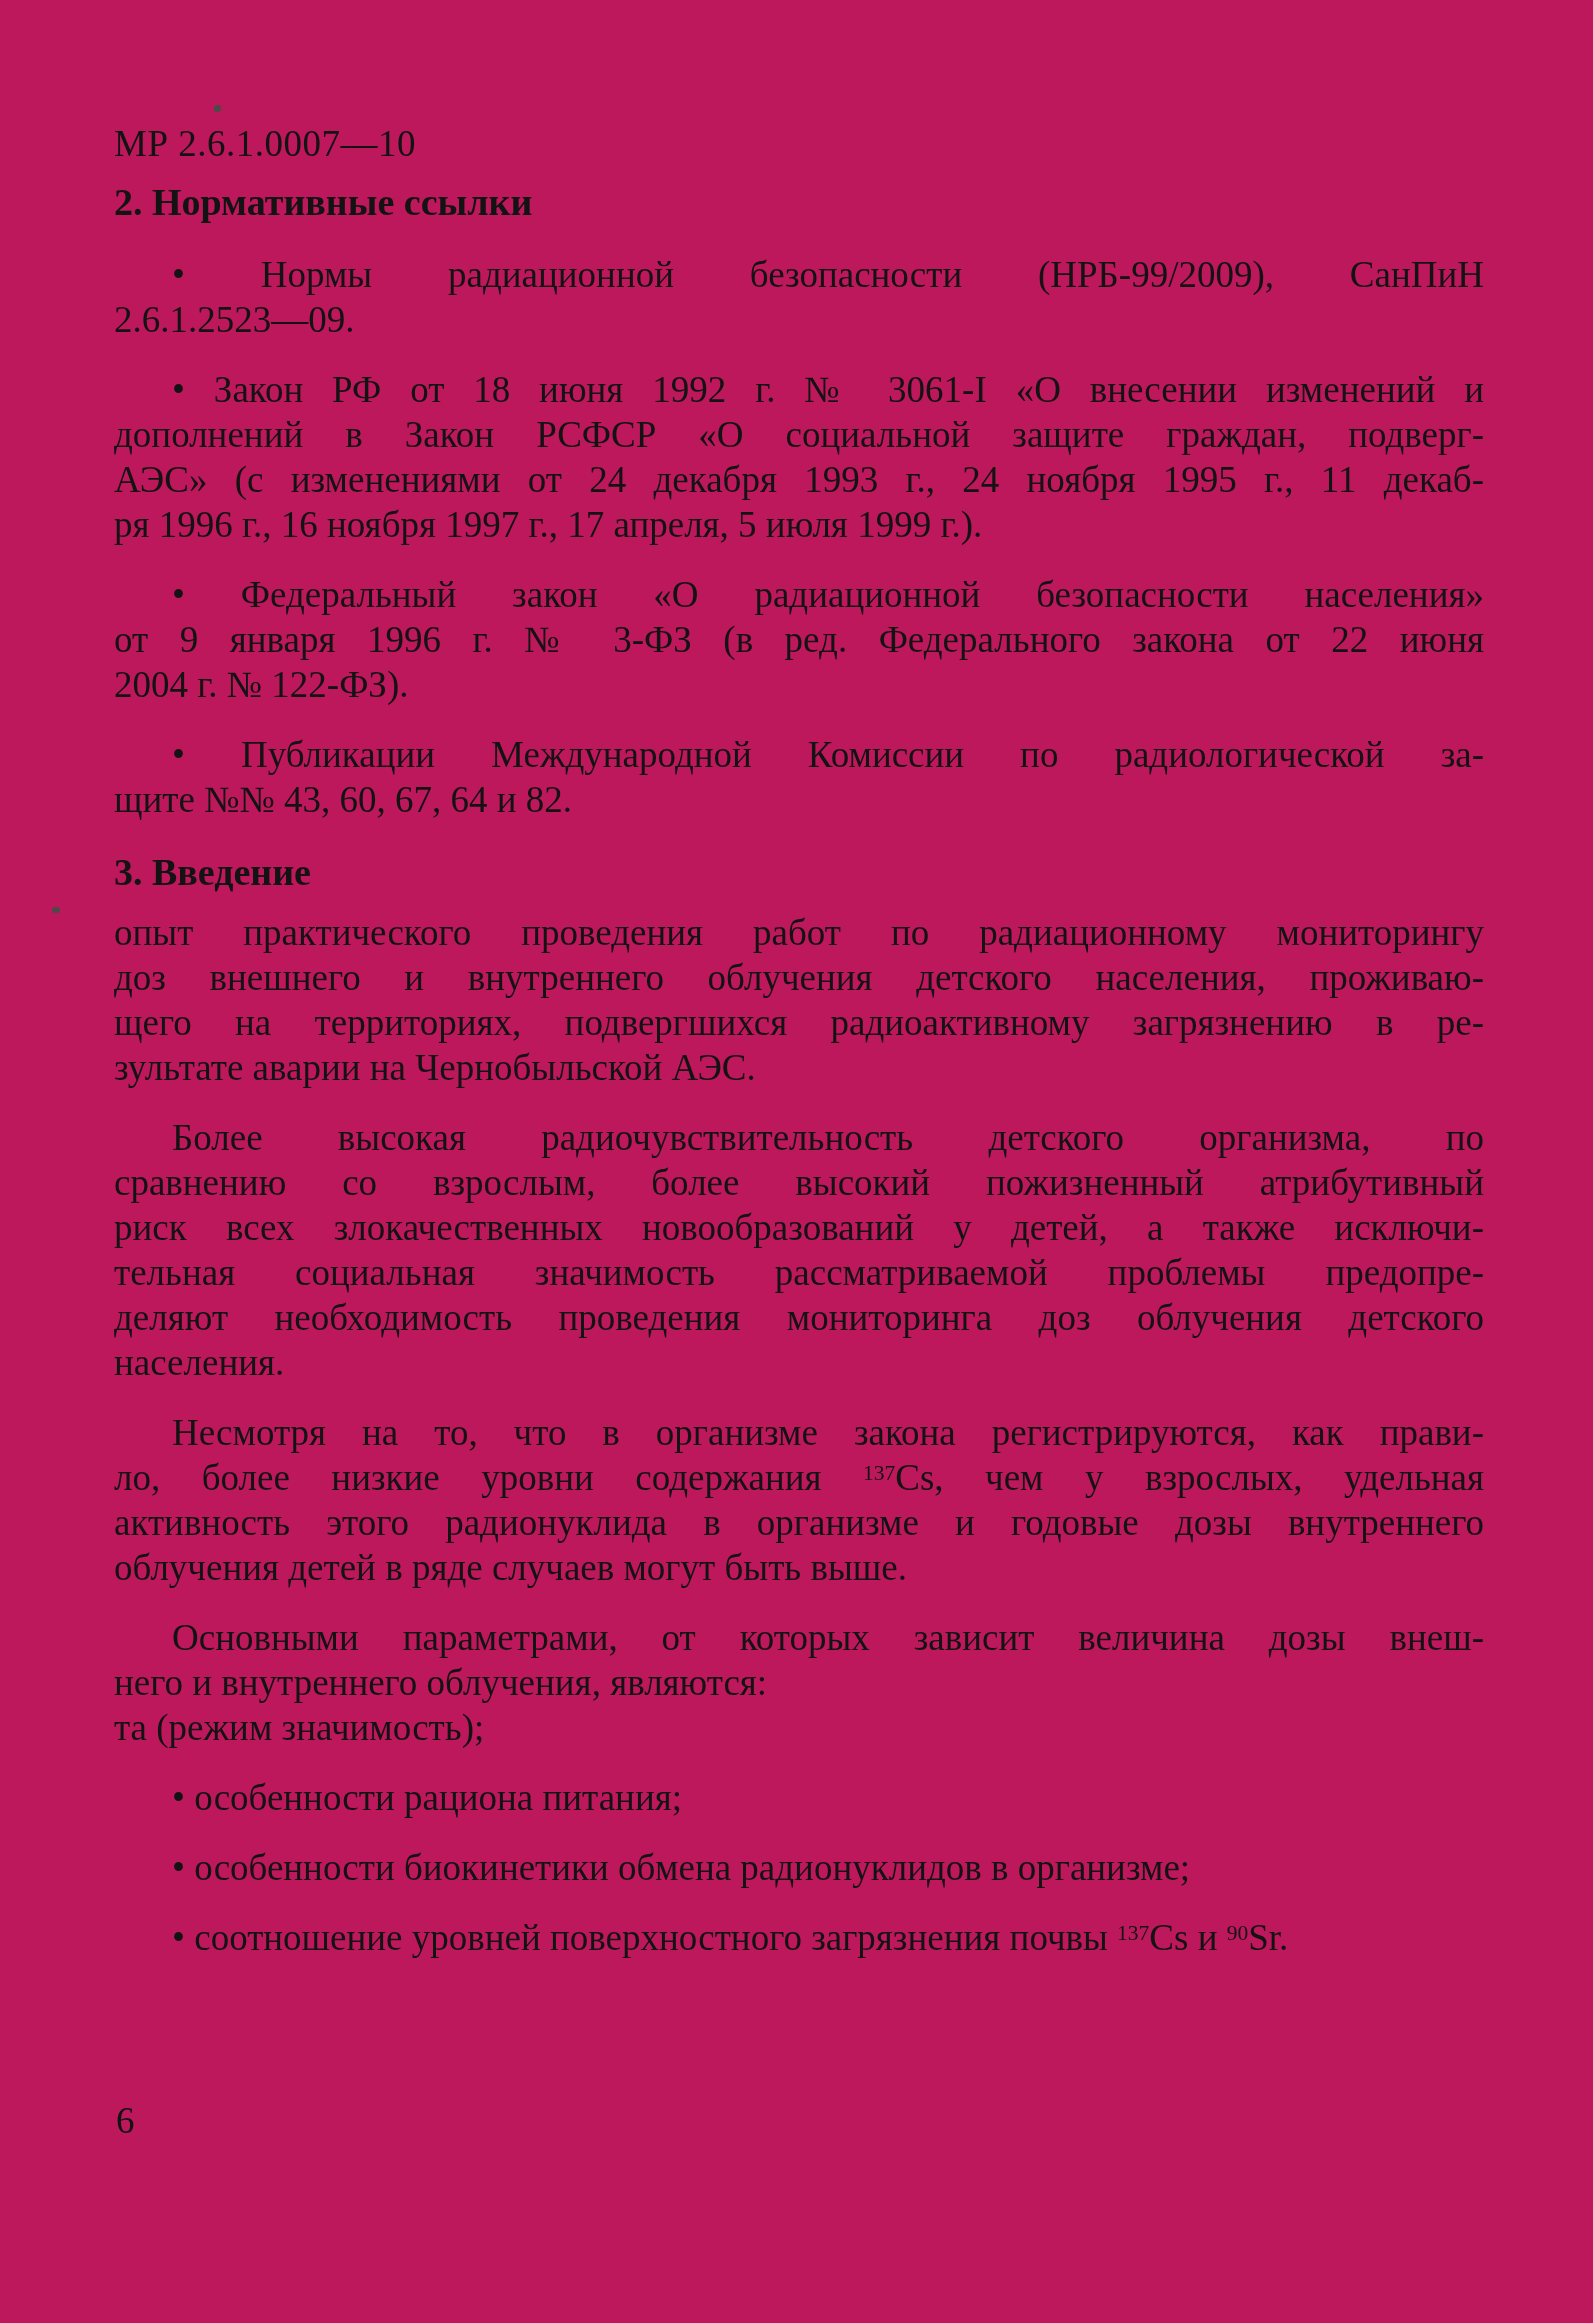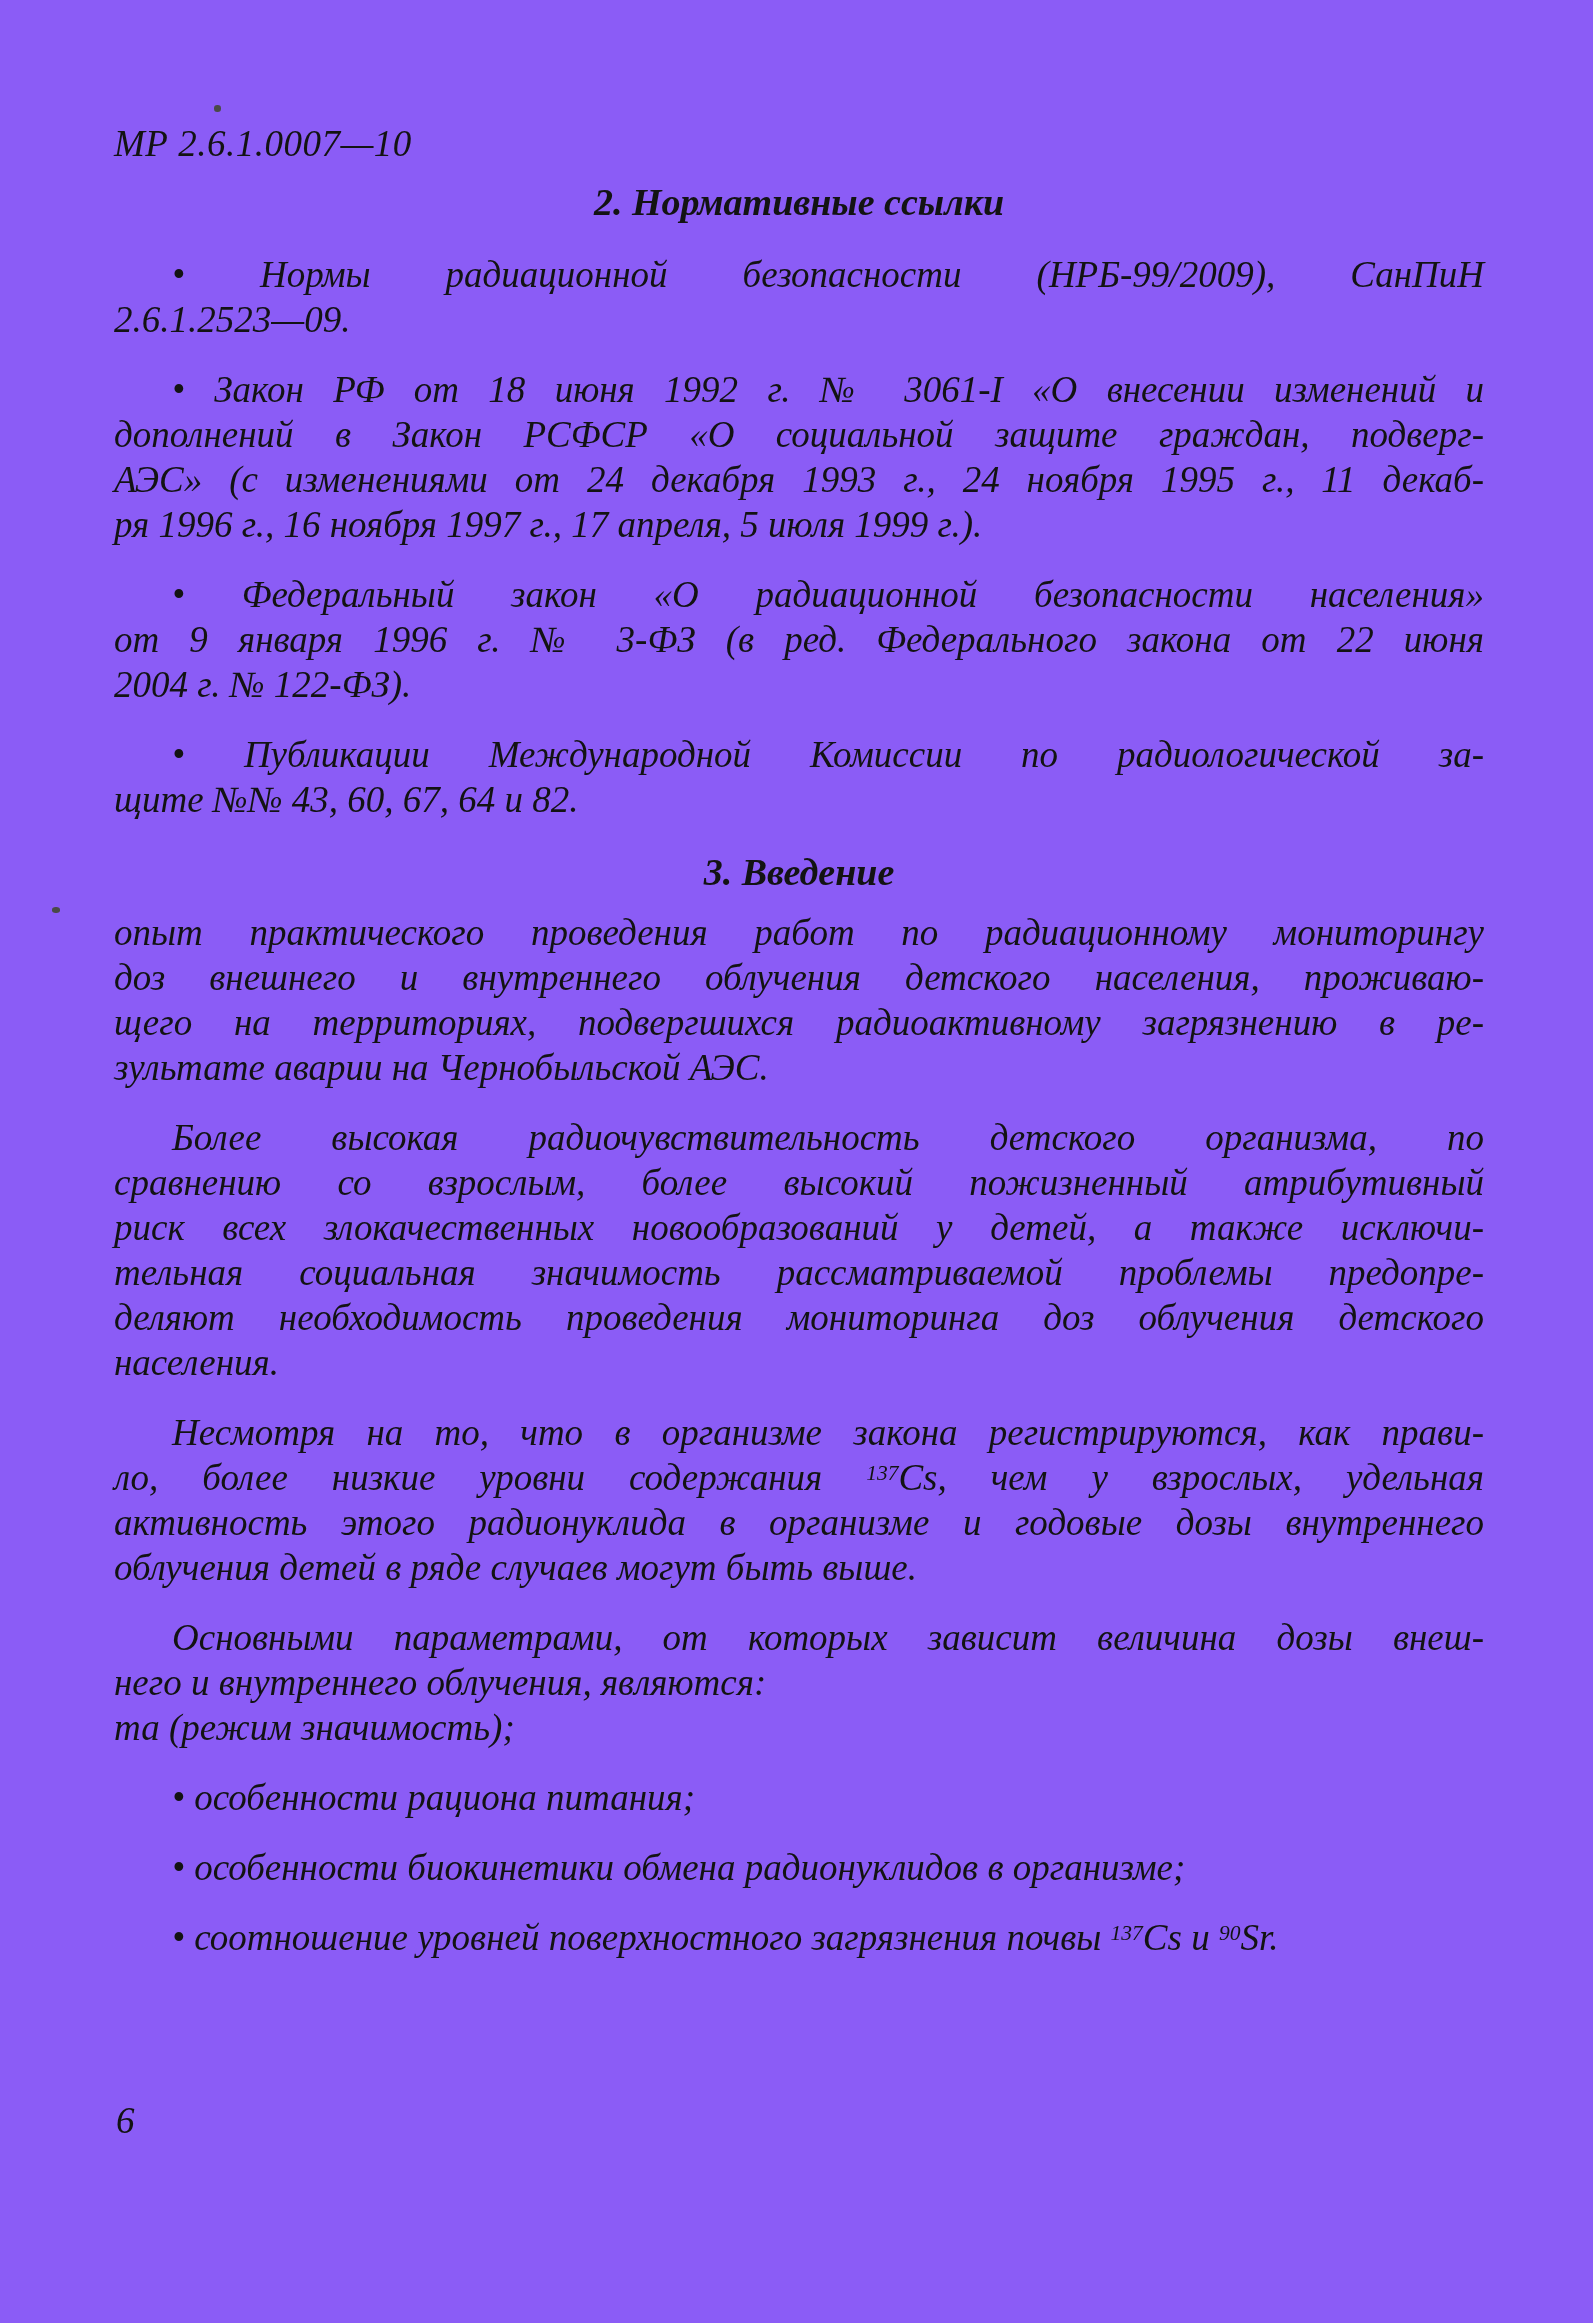--- a/index.html
+++ b/index.html
@@ -6,38 +6,37 @@
   body {
     width: 1594px;
     height: 2324px;
     position: relative;
     background: #e8e8e6;
     overflow: hidden;
   }
   .page {
     position: absolute;
     inset: 0;
-    background: #8b5cf6;
+    background: #be185d;
     font-family: "Liberation Serif", serif;
     color: #131313;
-    font-style: italic;
   }
   .content {
     position: absolute;
     left: 114px;
     top: 120px;
     width: 1370px;
   }
   .doc-header {
     font-size: 37px;
     line-height: 47px;
     letter-spacing: 0.5px;
   }
   .section-title {
-    text-align: center;
+    text-align: left;
     font-weight: bold;
     font-size: 38px;
     line-height: 49px;
     margin: 11.2px 0 7.5px 0;
   }
   .section-title.intro {
     margin: 26px 0 13px 0;
   }
   .para .line {
     font-size: 37px;

